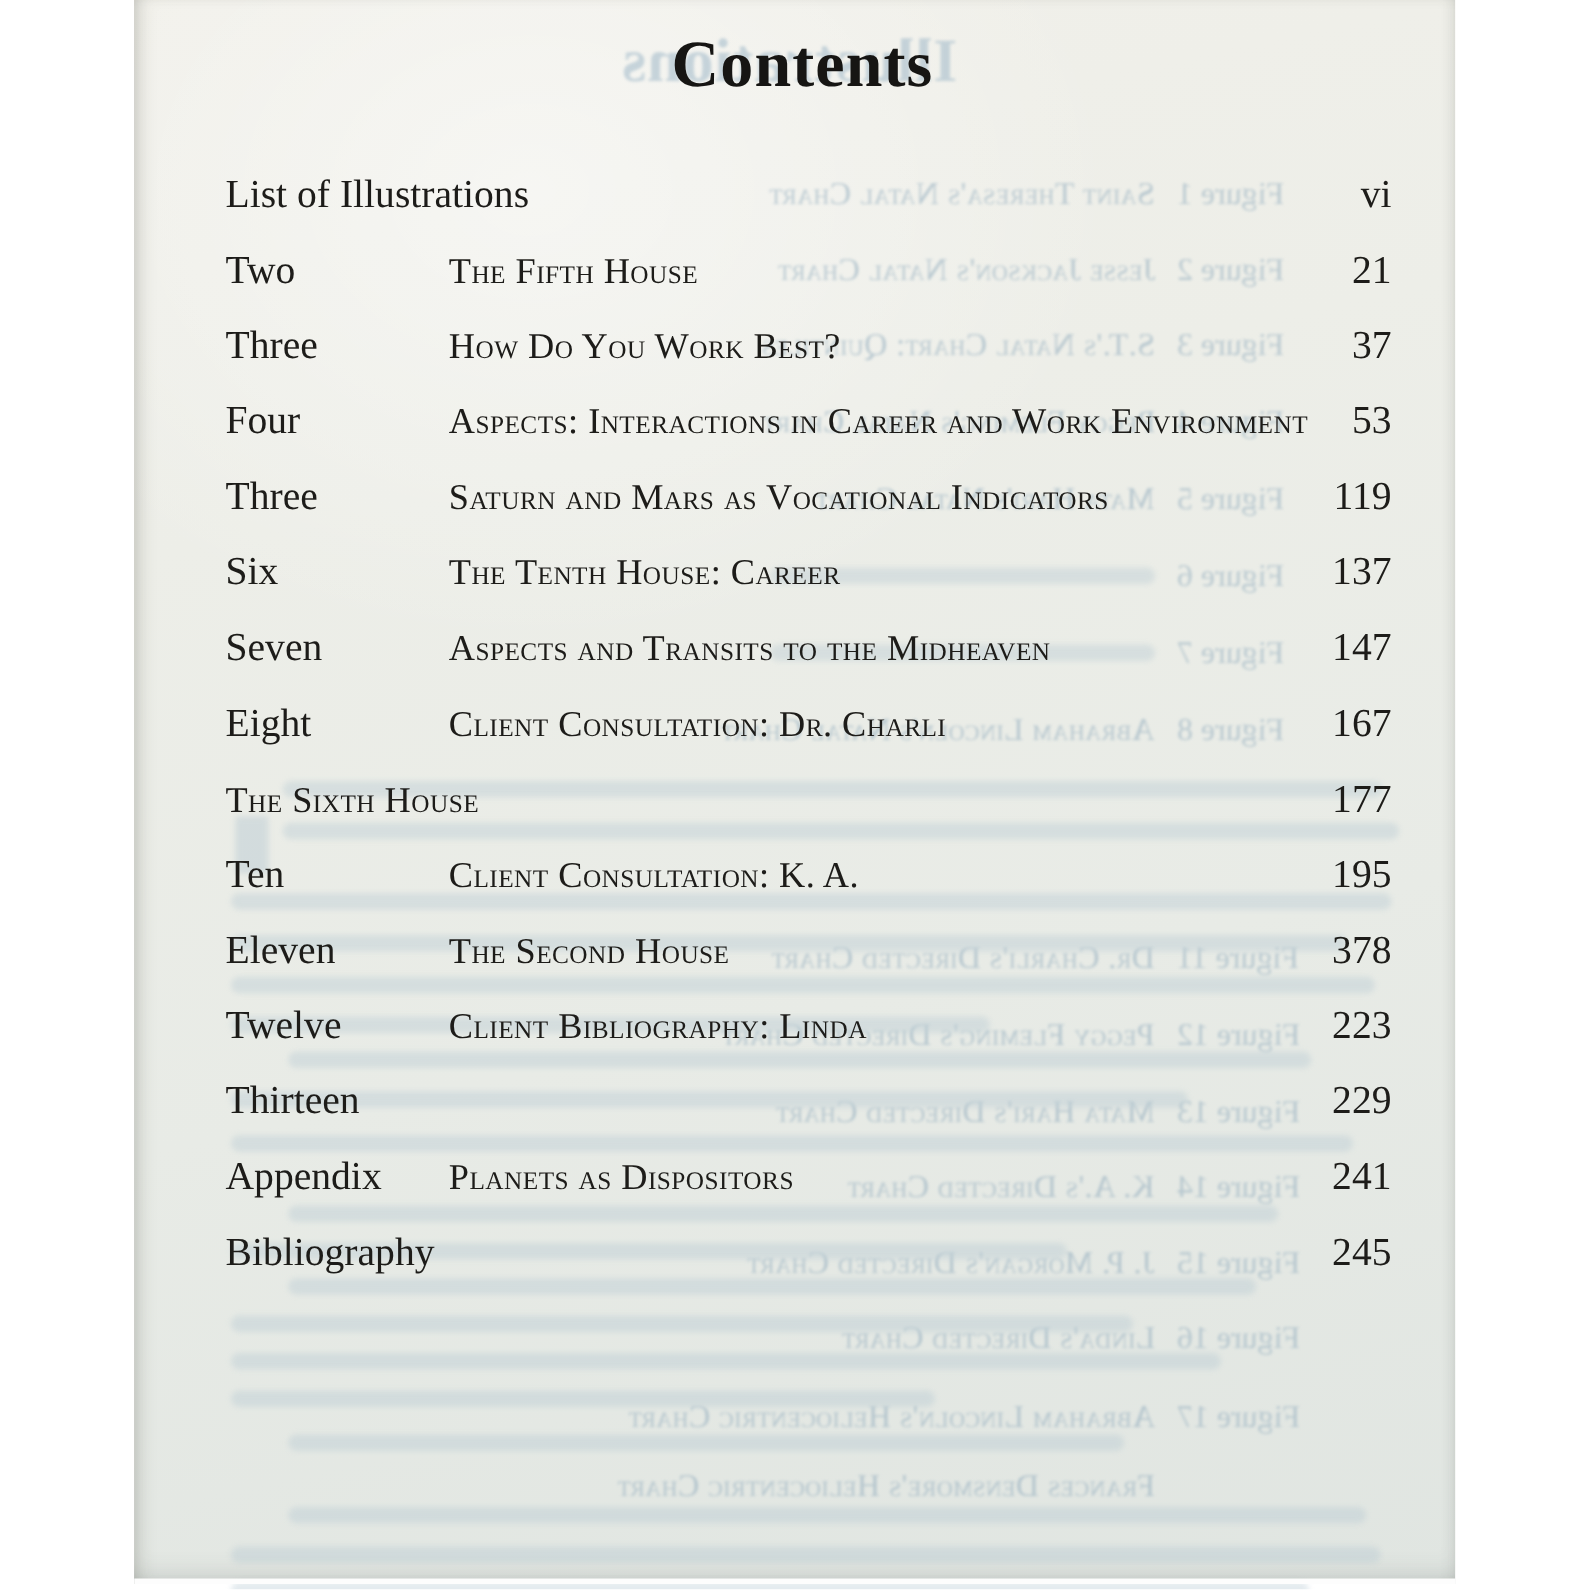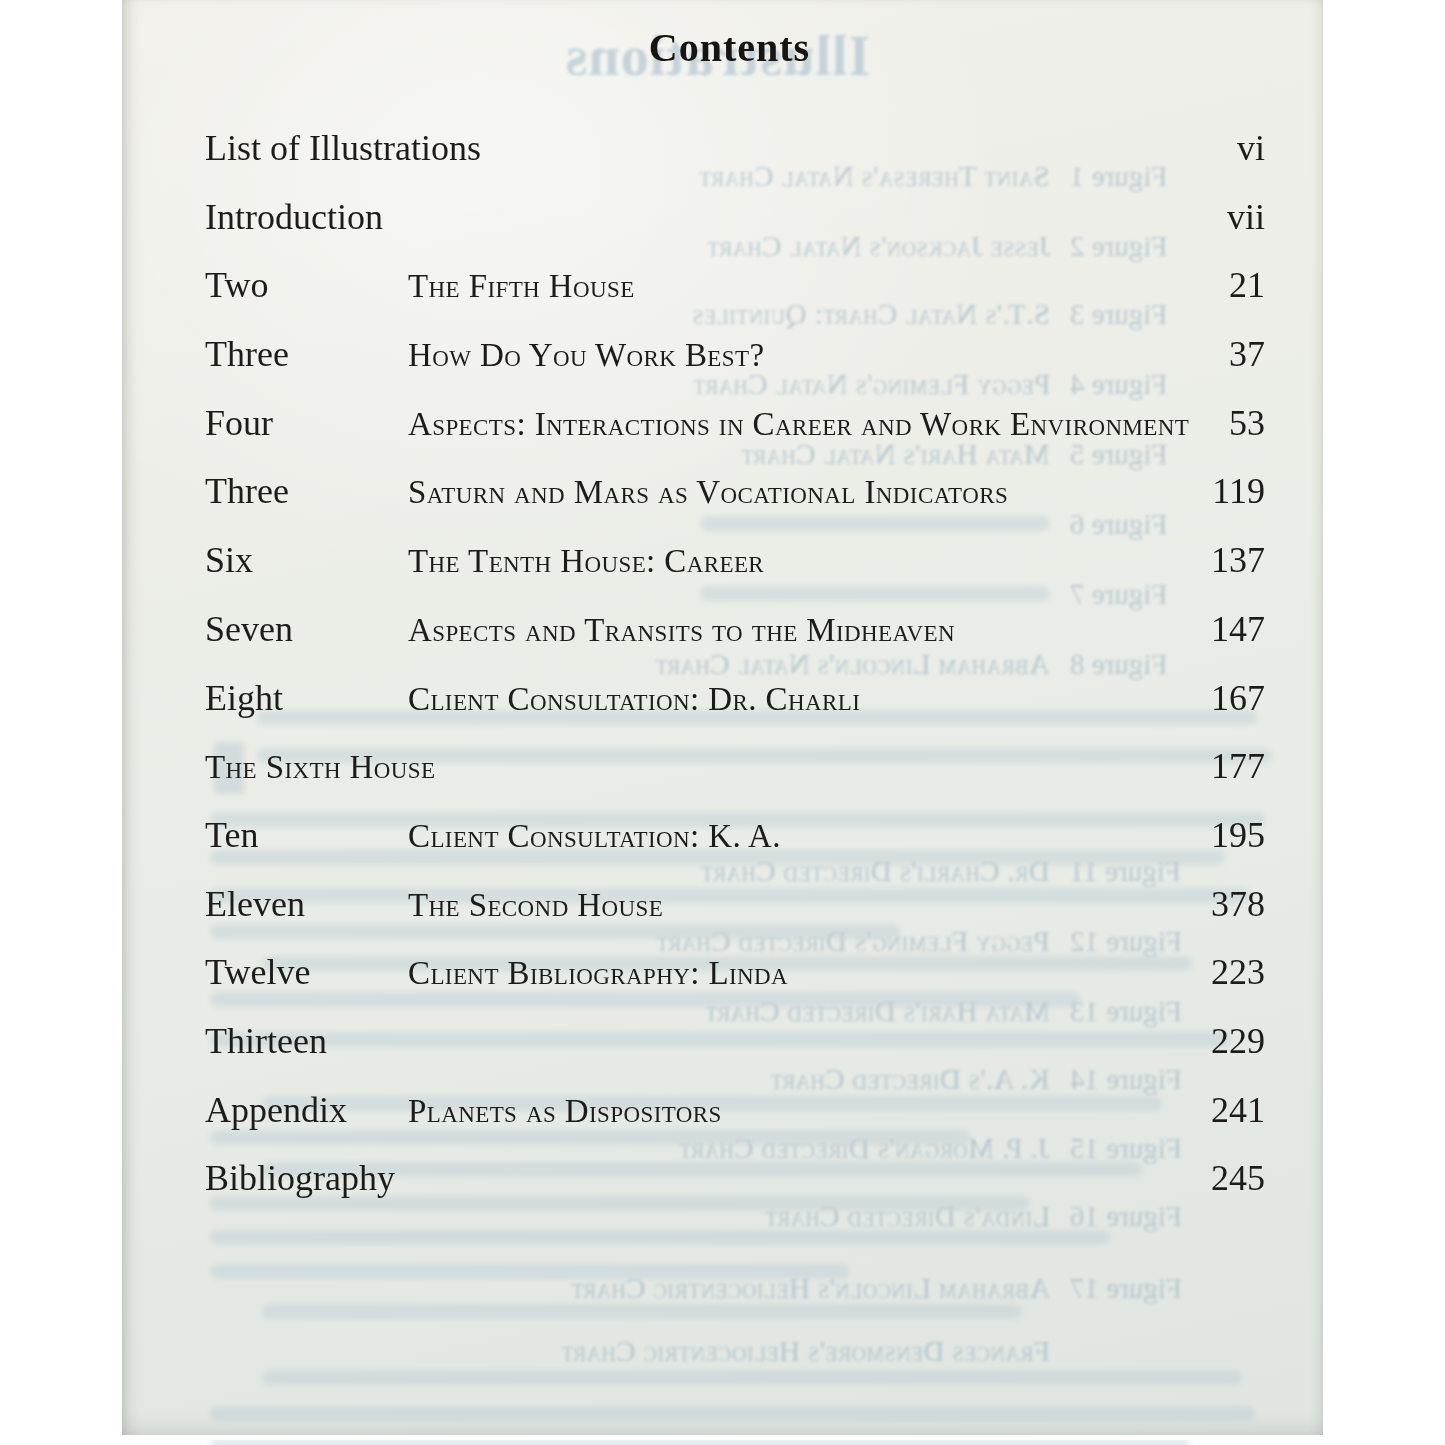--- a/index.html
+++ b/index.html
@@ -38,24 +38,24 @@
     position:absolute;height:15px;border-radius:8px;
     background:#afc4cf;opacity:.55;filter:blur(2.5px);
   }
   .gdrop{
     position:absolute;width:30px;height:52px;border-radius:3px;
     background:#a6bcca;opacity:.55;filter:blur(2.5px);
   }
   
   .title{
     position:absolute;top:24px;left:0;width:100%;text-align:center;
-    font-size:40px;font-weight:bold;color:#161513;
+    font-size:60px;font-weight:bold;color:#161513;
     letter-spacing:1px;text-indent:14px;
   }
-  .toc{position:absolute;top:122px;left:0;right:0;}
+  .toc{position:absolute;top:150px;left:0;right:0;}
   .row{
     display:flex;align-items:baseline;height:68.7px;
     padding:0 58px 0 83px;
     font-size:36px;color:#1d1c19;white-space:nowrap;line-height:52px;
   }
   .lab{flex:none;width:203px;}
   .ttl{font-variant:small-caps;font-size:33px;letter-spacing:.4px;}
   .pg{margin-left:auto;text-align:right;}
   .edge-strip{position:absolute;left:0;bottom:0;width:100%;height:5px;background:#fdfdfd;}
 </style>
@@ -120,24 +120,20 @@
         <div class="gdrop" style="top: 742px; left: 92px;"></div>
       </div>
 
     <div class="title">Contents</div>
     <div class="toc" id="toc">
         <div class="row">
           <span class="lab">List of Illustrations</span>
           <span class="pg">vi</span>
         </div>
         <div class="row">
-          <span class="lab">Introduction</span>
-          <span class="pg">vii</span>
-        </div>
-        <div class="row">
           <span class="lab">Two</span>
           <span class="ttl">The Fifth House</span>
           <span class="pg">21</span>
         </div>
         <div class="row">
           <span class="lab">Three</span>
           <span class="ttl">How Do You Work Best?</span>
           <span class="pg">37</span>
         </div>
         <div class="row">

